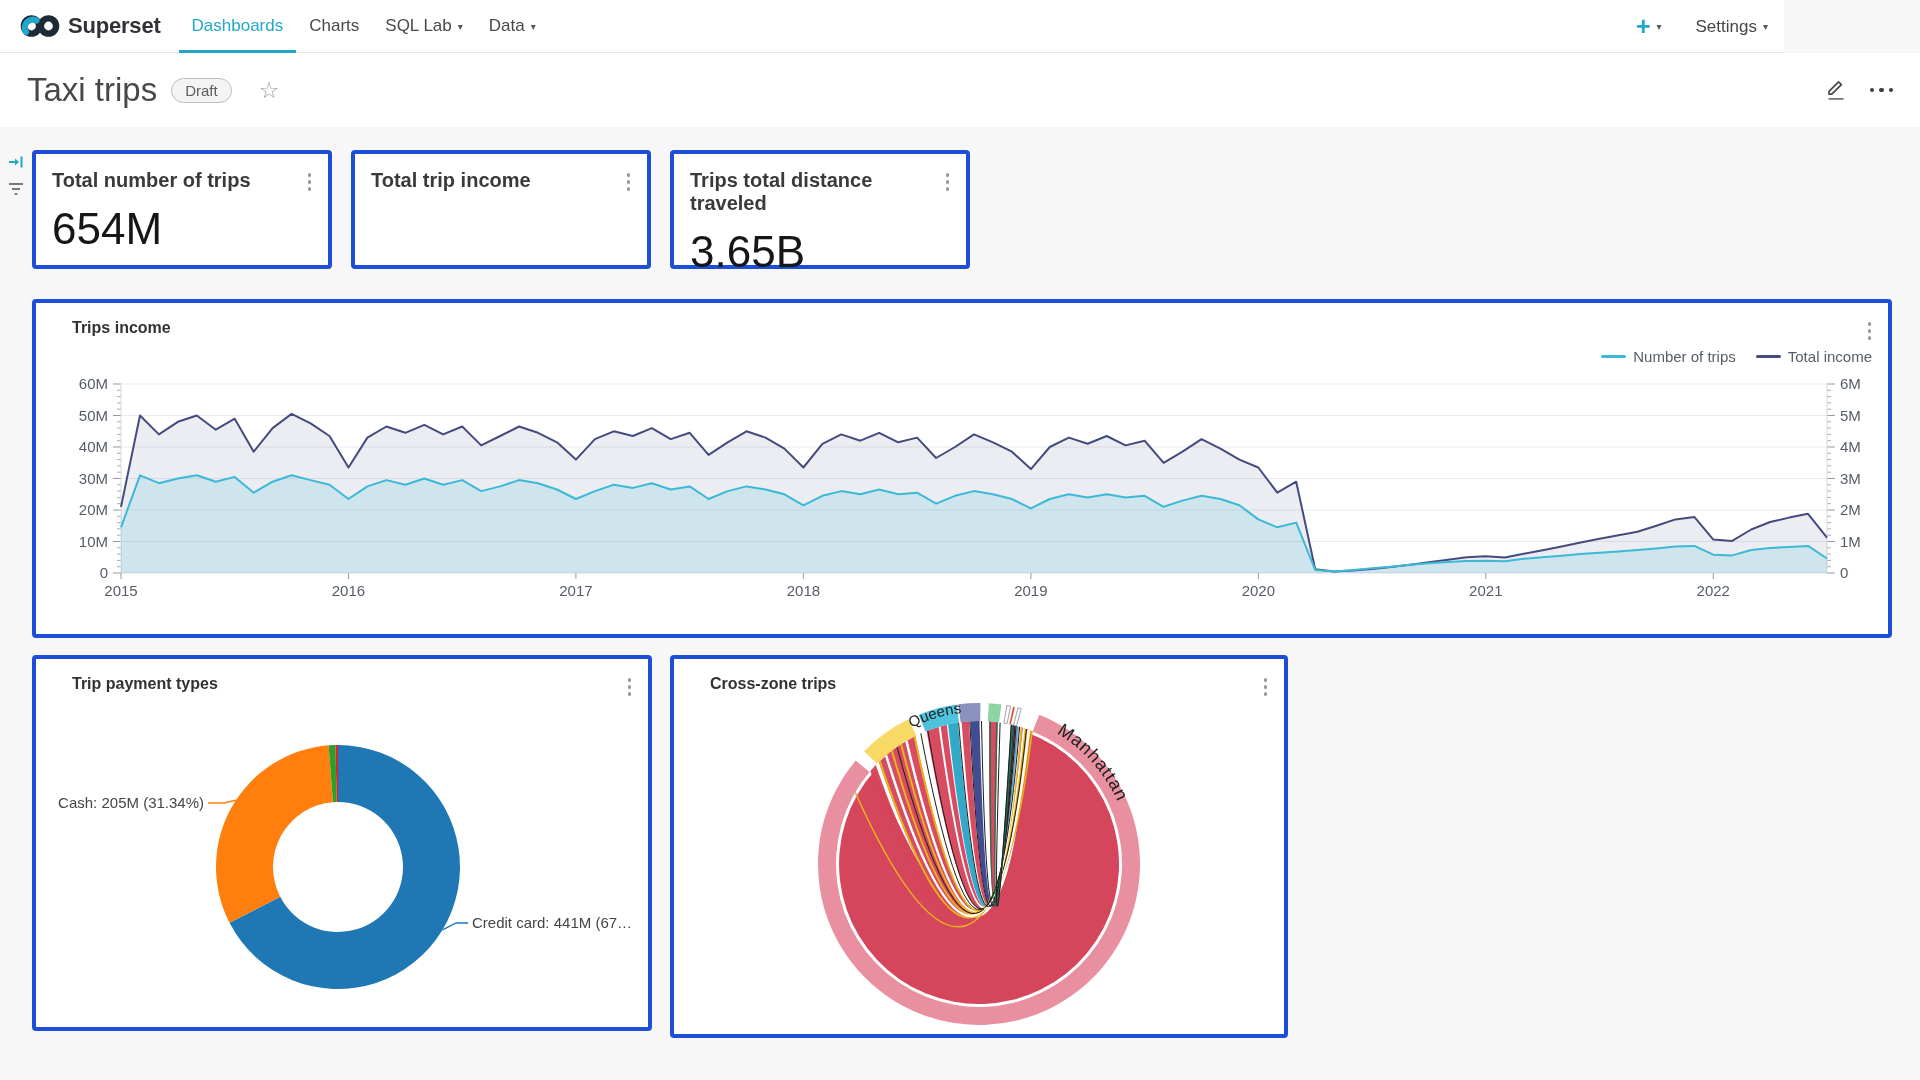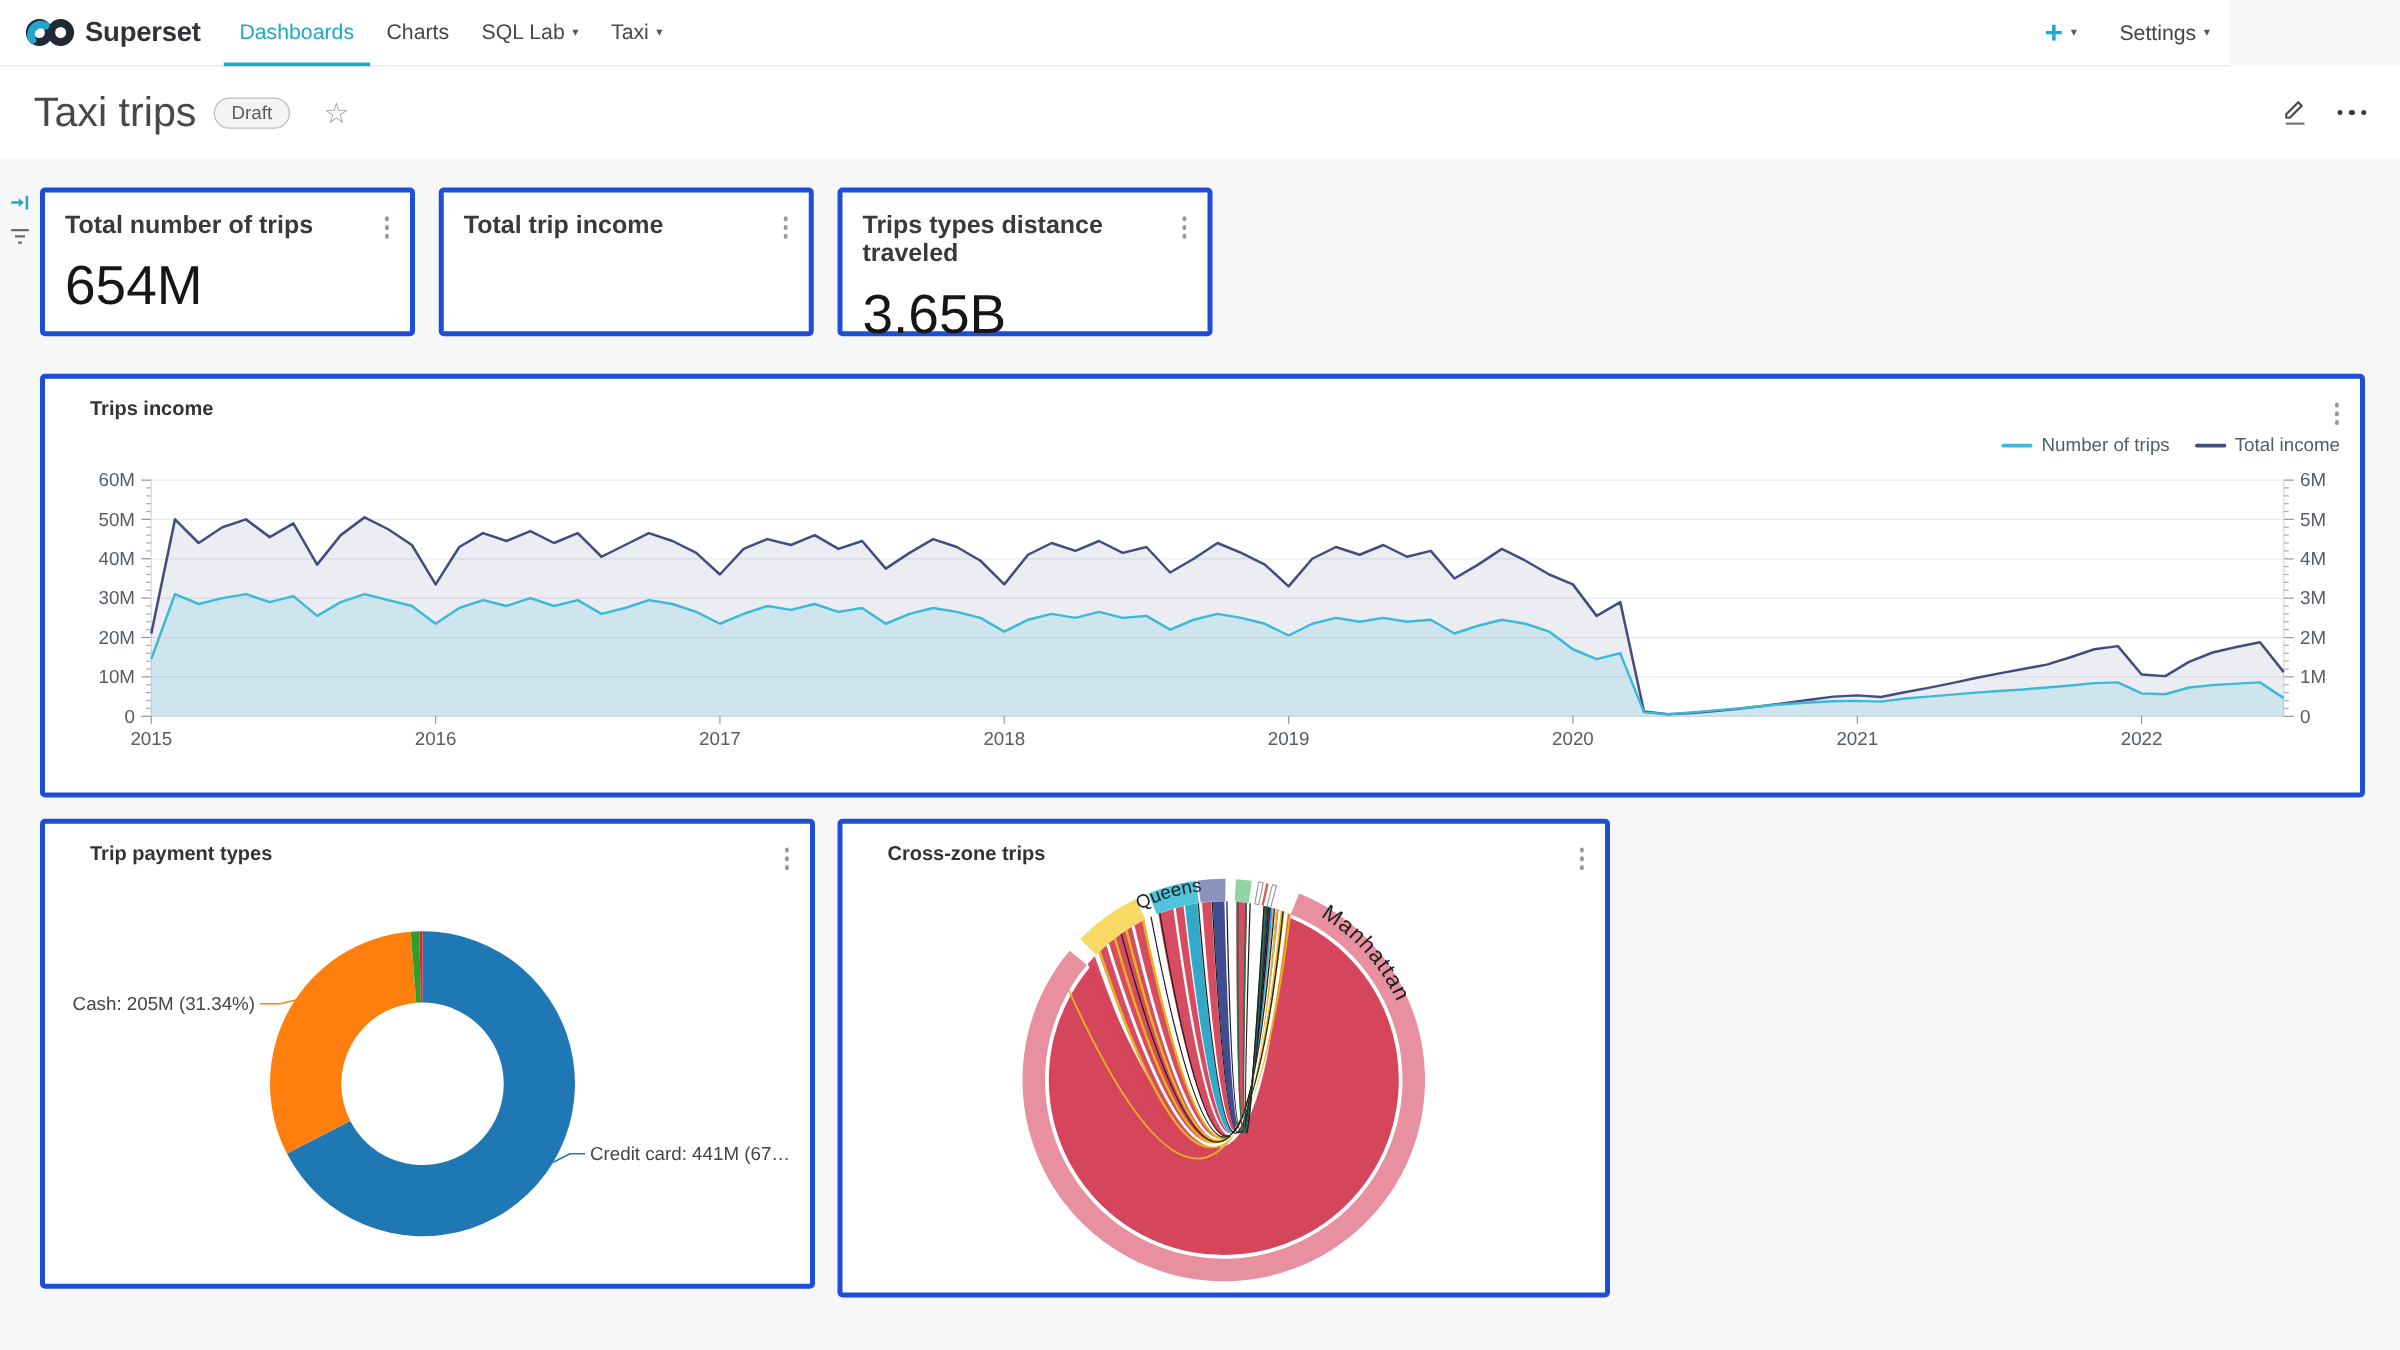--- a/index.html
+++ b/index.html
@@ -77,21 +77,21 @@
       <span>Dashboards</span>
       </li>
     <li>
       <span>Charts</span>
       </li>
     <li>
       <span>SQL Lab</span>
       <span class="caret">▾</span>
       </li>
     <li>
-      <span>Taxi</span>
+      <span>Data</span>
       <span class="caret">▾</span>
       </li>
   </ul>
   <div class="nav-right">
     <div class="plus-group">
       <span class="plus">+</span>
       <span class="caret">▾</span>
     </div>
     <div class="settings-group">
       <span>Settings</span>
@@ -146,21 +146,21 @@
     </div>
     <div class="card kpi-card" style="left:351px">
       <div class="kpi-title">Total trip income</div>
       <div class="kebab">
           <i></i>
           <i></i>
           <i></i>
         </div>
     </div>
     <div class="card kpi-card" style="left:670px">
-      <div class="kpi-title">Trips types distance traveled</div>
+      <div class="kpi-title">Trips total distance traveled</div>
       <div class="kebab">
           <i></i>
           <i></i>
           <i></i>
         </div>
       <div class="kpi-value">3.65B</div>
     </div>
   </section>
 
   <section class="panel" id="line-panel">

